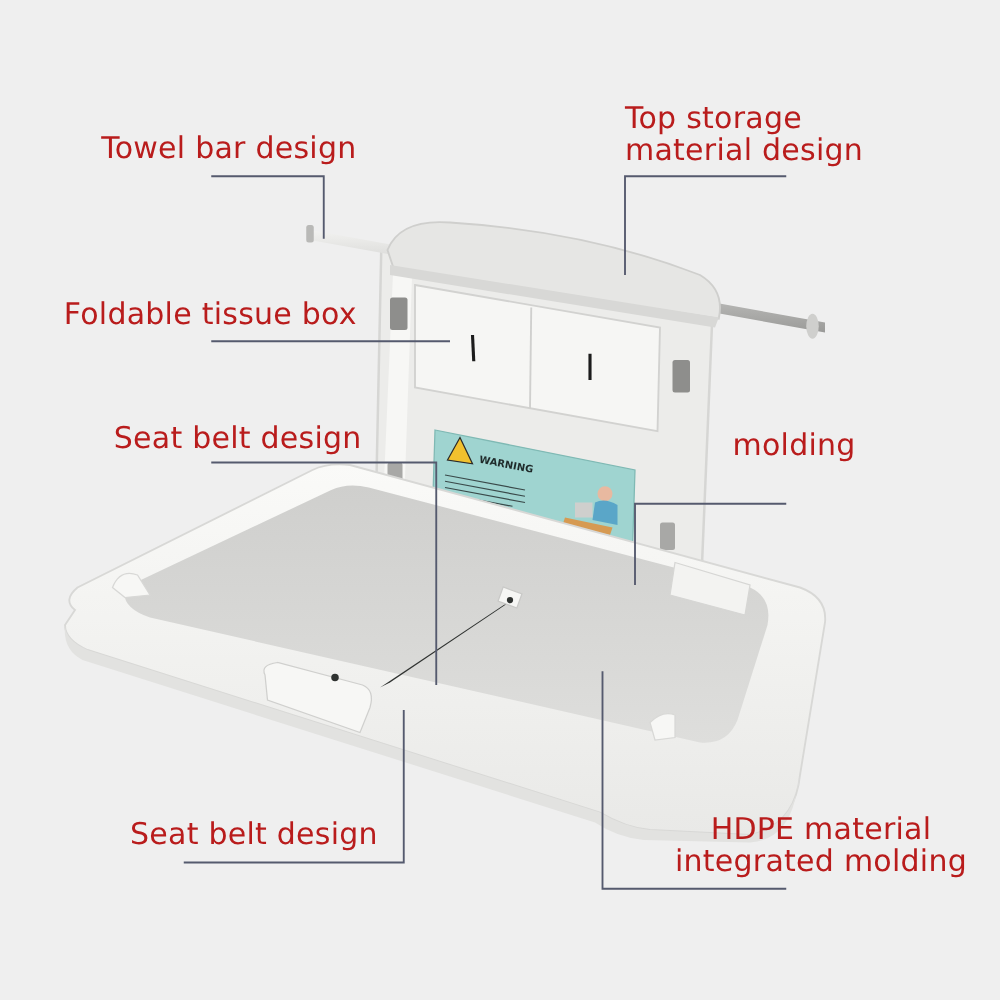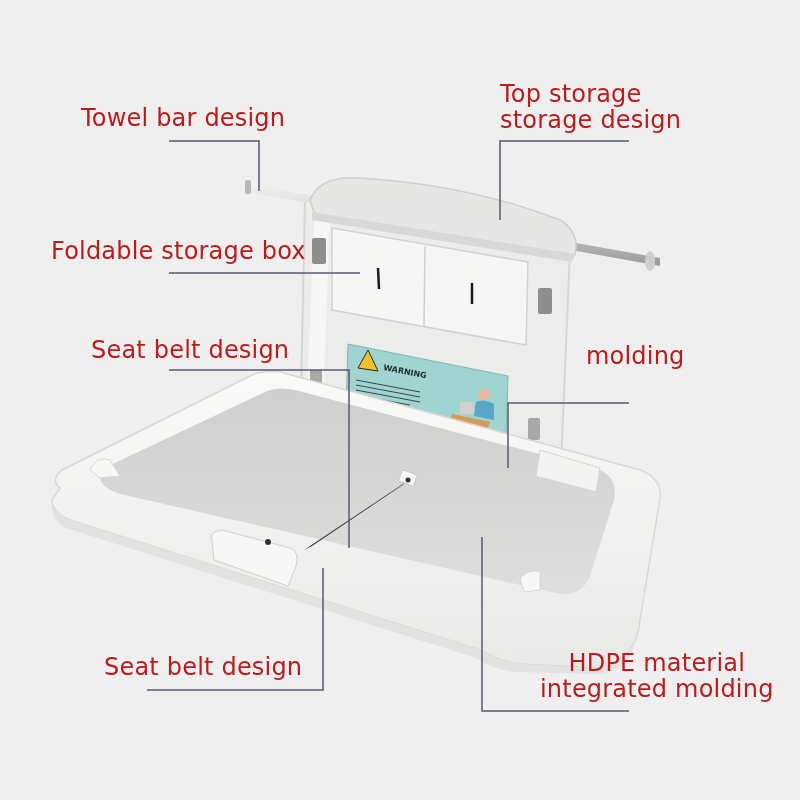--- a/index.html
+++ b/index.html
@@ -109,25 +109,25 @@
       <polyline points="629,711 482,711 482,537"></polyline>
     </g>
   </svg>
 
   <div class="label" style="left:81px; top:105px;">
     <span>Towel bar design</span>
   </div>
 
   <div class="label" style="left:500px; top:81px;">
     <div>Top storage</div>
-    <div>storage design</div>
+    <div>material design</div>
   </div>
 
   <div class="label" style="left:51px; top:238px;">
-    <span>Foldable storage box</span>
+    <span>Foldable tissue box</span>
   </div>
 
   <div class="label" style="left:91px; top:337px;">
     <span>Seat belt design</span>
   </div>
 
   <div class="label" style="left:586px; top:343px;">
     <div>molding</div>
   </div>
 

